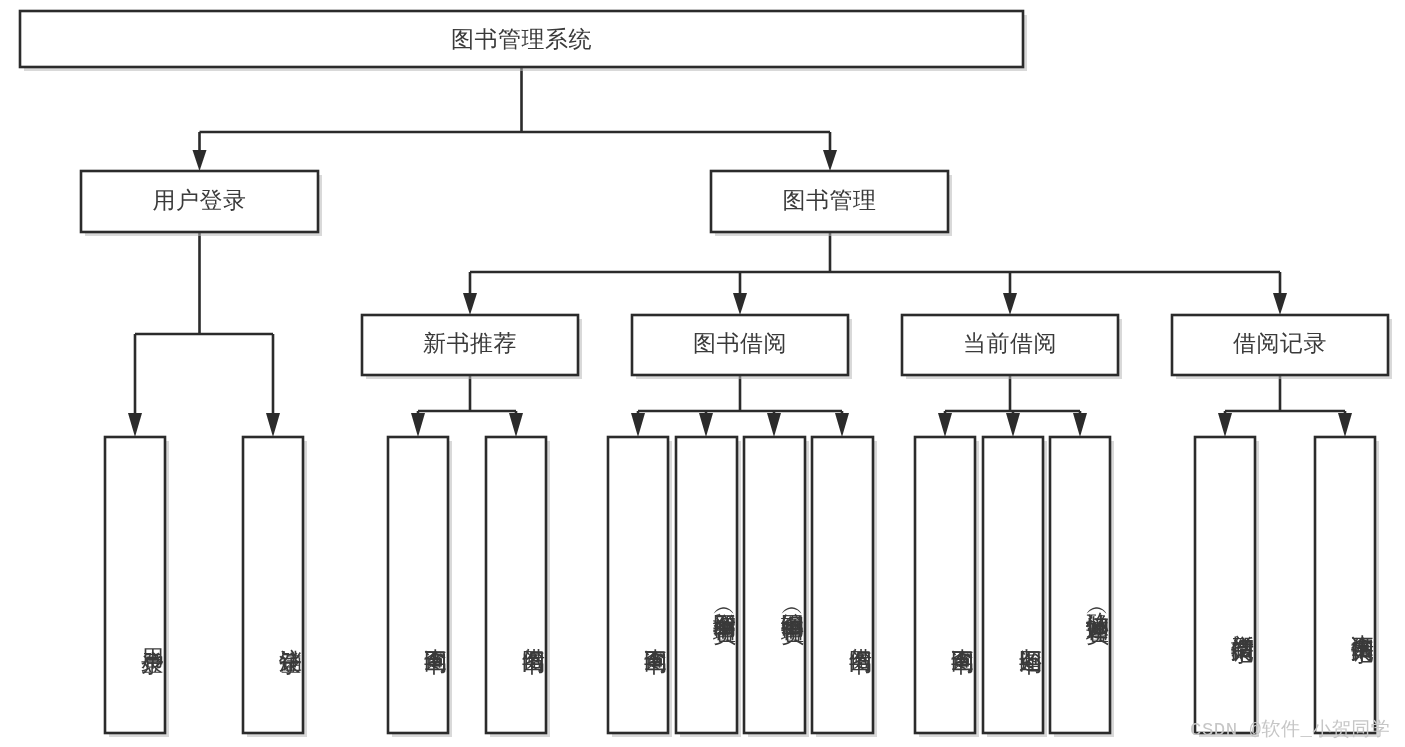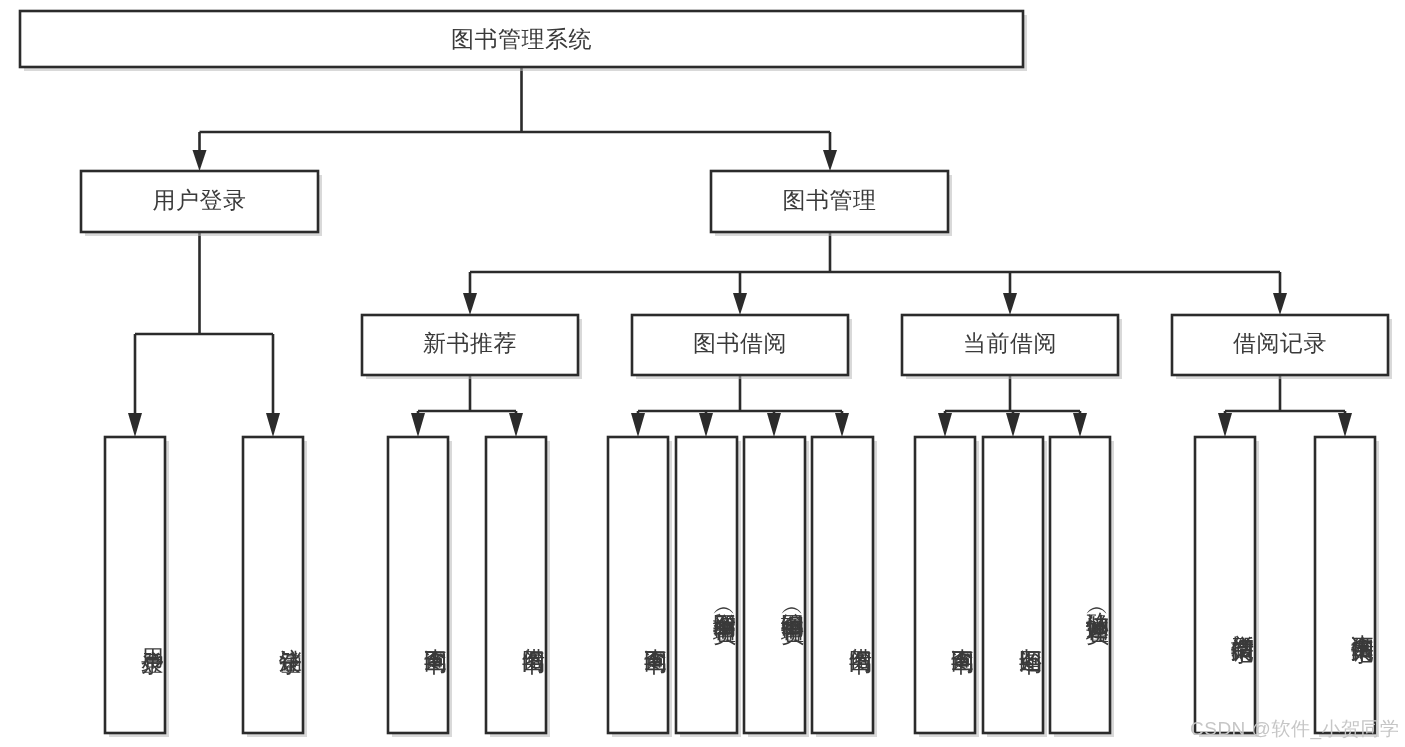--- a/index.html
+++ b/index.html
@@ -207,14 +207,14 @@
       <div class="vlabel-wrap" style="left: 676px; top: 437px; width: 61px; height: 296px; padding-top: 31px; box-sizing: border-box;">新增图书（管理员）</div>
       <div class="vlabel-wrap" style="left: 744px; top: 437px; width: 61px; height: 296px; padding-top: 31px; box-sizing: border-box;">编辑图书（管理员）</div>
       <div class="vlabel-wrap" style="left: 812px; top: 437px; width: 61px; height: 296px; padding-top: 96px; box-sizing: border-box;">借阅图书</div>
       <div class="vlabel-wrap" style="left: 915px; top: 437px; width: 60px; height: 296px; padding-top: 96px; box-sizing: border-box;">查询图书</div>
       <div class="vlabel-wrap" style="left: 983px; top: 437px; width: 60px; height: 296px; padding-top: 96px; box-sizing: border-box;">归还图书</div>
       <div class="vlabel-wrap" style="left: 1050px; top: 437px; width: 60px; height: 296px; padding-top: 31px; box-sizing: border-box;">确认归还（管理员）</div>
       <div class="vlabel-wrap" style="left: 1195px; top: 437px; width: 60px; height: 296px; padding-top: 70px; box-sizing: border-box;">新增借阅记录</div>
       <div class="vlabel-wrap" style="left: 1315px; top: 437px; width: 60px; height: 296px; padding-top: 70px; box-sizing: border-box;">查询借阅记录</div>
     </div>
 
-  <div class="watermark" style="left:1190px; top:716px;">CSDN @软件_小贺同学</div>
+  <div class="watermark" style="left:1190px; top:716px;font-family:Liberation Mono, monospace;">CSDN @软件_小贺同学</div>
 </div>
 
 </body></html>

